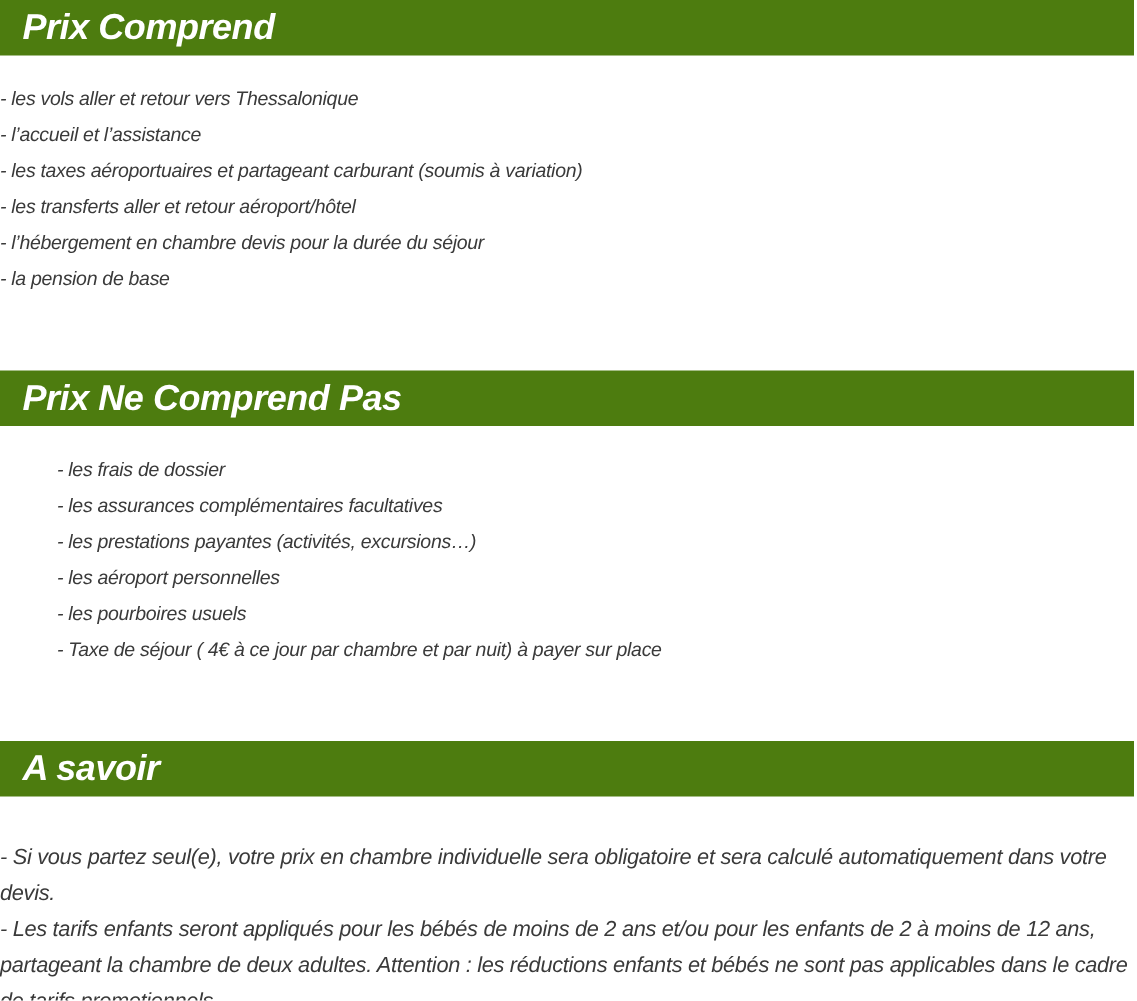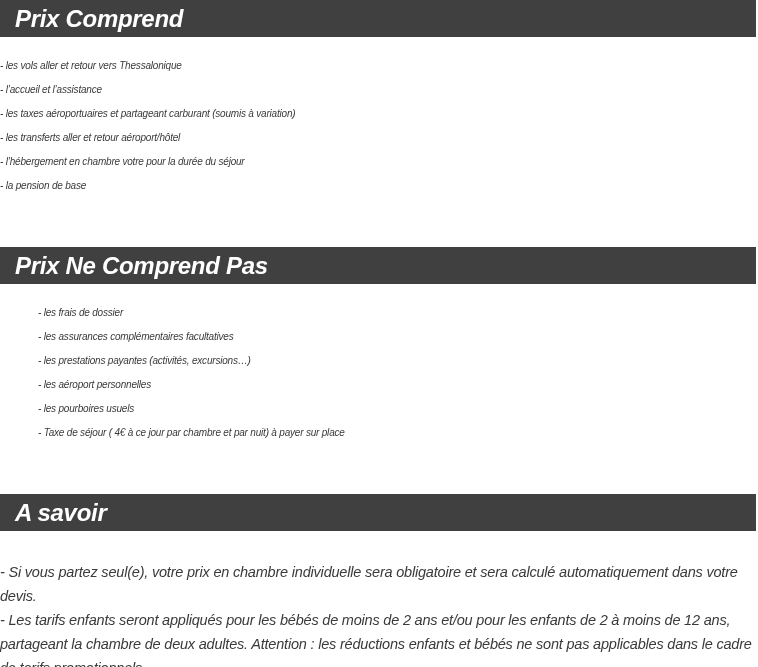--- a/index.html
+++ b/index.html
@@ -15,39 +15,39 @@
       font-family: "Liberation Sans", "DejaVu Sans", sans-serif;
     }
     .section {
       position: absolute;
       left: 0;
       width: 758px;
     }
     .section-header {
       width: 756px;
       height: 37px;
-      background: #404040;
+      background: #4d7c0f;
       box-sizing: border-box;
       padding-left: 15px;
       display: flex;
       align-items: flex-end;
     }
     .section-title {
       color: #ffffff;
       font-size: 24px;
       font-style: italic;
       font-weight: bold;
       letter-spacing: -0.3px;
       line-height: 37px;
     }
     .section-body {
       margin-top: 17px;
     }
     .line {
-      font-size: 10px;
+      font-size: 13px;
       font-style: italic;
       color: #3a3a3a;
       line-height: 24px;
       white-space: nowrap;
       letter-spacing: -0.2px;
     }
     .para {
       font-size: 14.5px;
       font-style: italic;
       color: #3a3a3a;
@@ -61,21 +61,21 @@
 
 <div class="section" style="top:0px;">
   <div class="section-header">
     <span class="section-title">Prix Comprend</span>
   </div>
   <div class="section-body" style="margin-top:17px;">
     <div class="line">- les vols aller et retour vers Thessalonique</div>
     <div class="line">- l’accueil et l’assistance</div>
     <div class="line">- les taxes aéroportuaires et partageant carburant (soumis à variation)</div>
     <div class="line">- les transferts aller et retour aéroport/hôtel</div>
-    <div class="line">- l’hébergement en chambre votre pour la durée du séjour</div>
+    <div class="line">- l’hébergement en chambre devis pour la durée du séjour</div>
     <div class="line">- la pension de base</div>
   </div>
 </div>
 
 <div class="section" style="top:247px;">
   <div class="section-header">
     <span class="section-title">Prix Ne Comprend Pas</span>
   </div>
   <div class="section-body" style="margin-top:17px;padding-left:38px;">
     <div class="line">- les frais de dossier</div>

